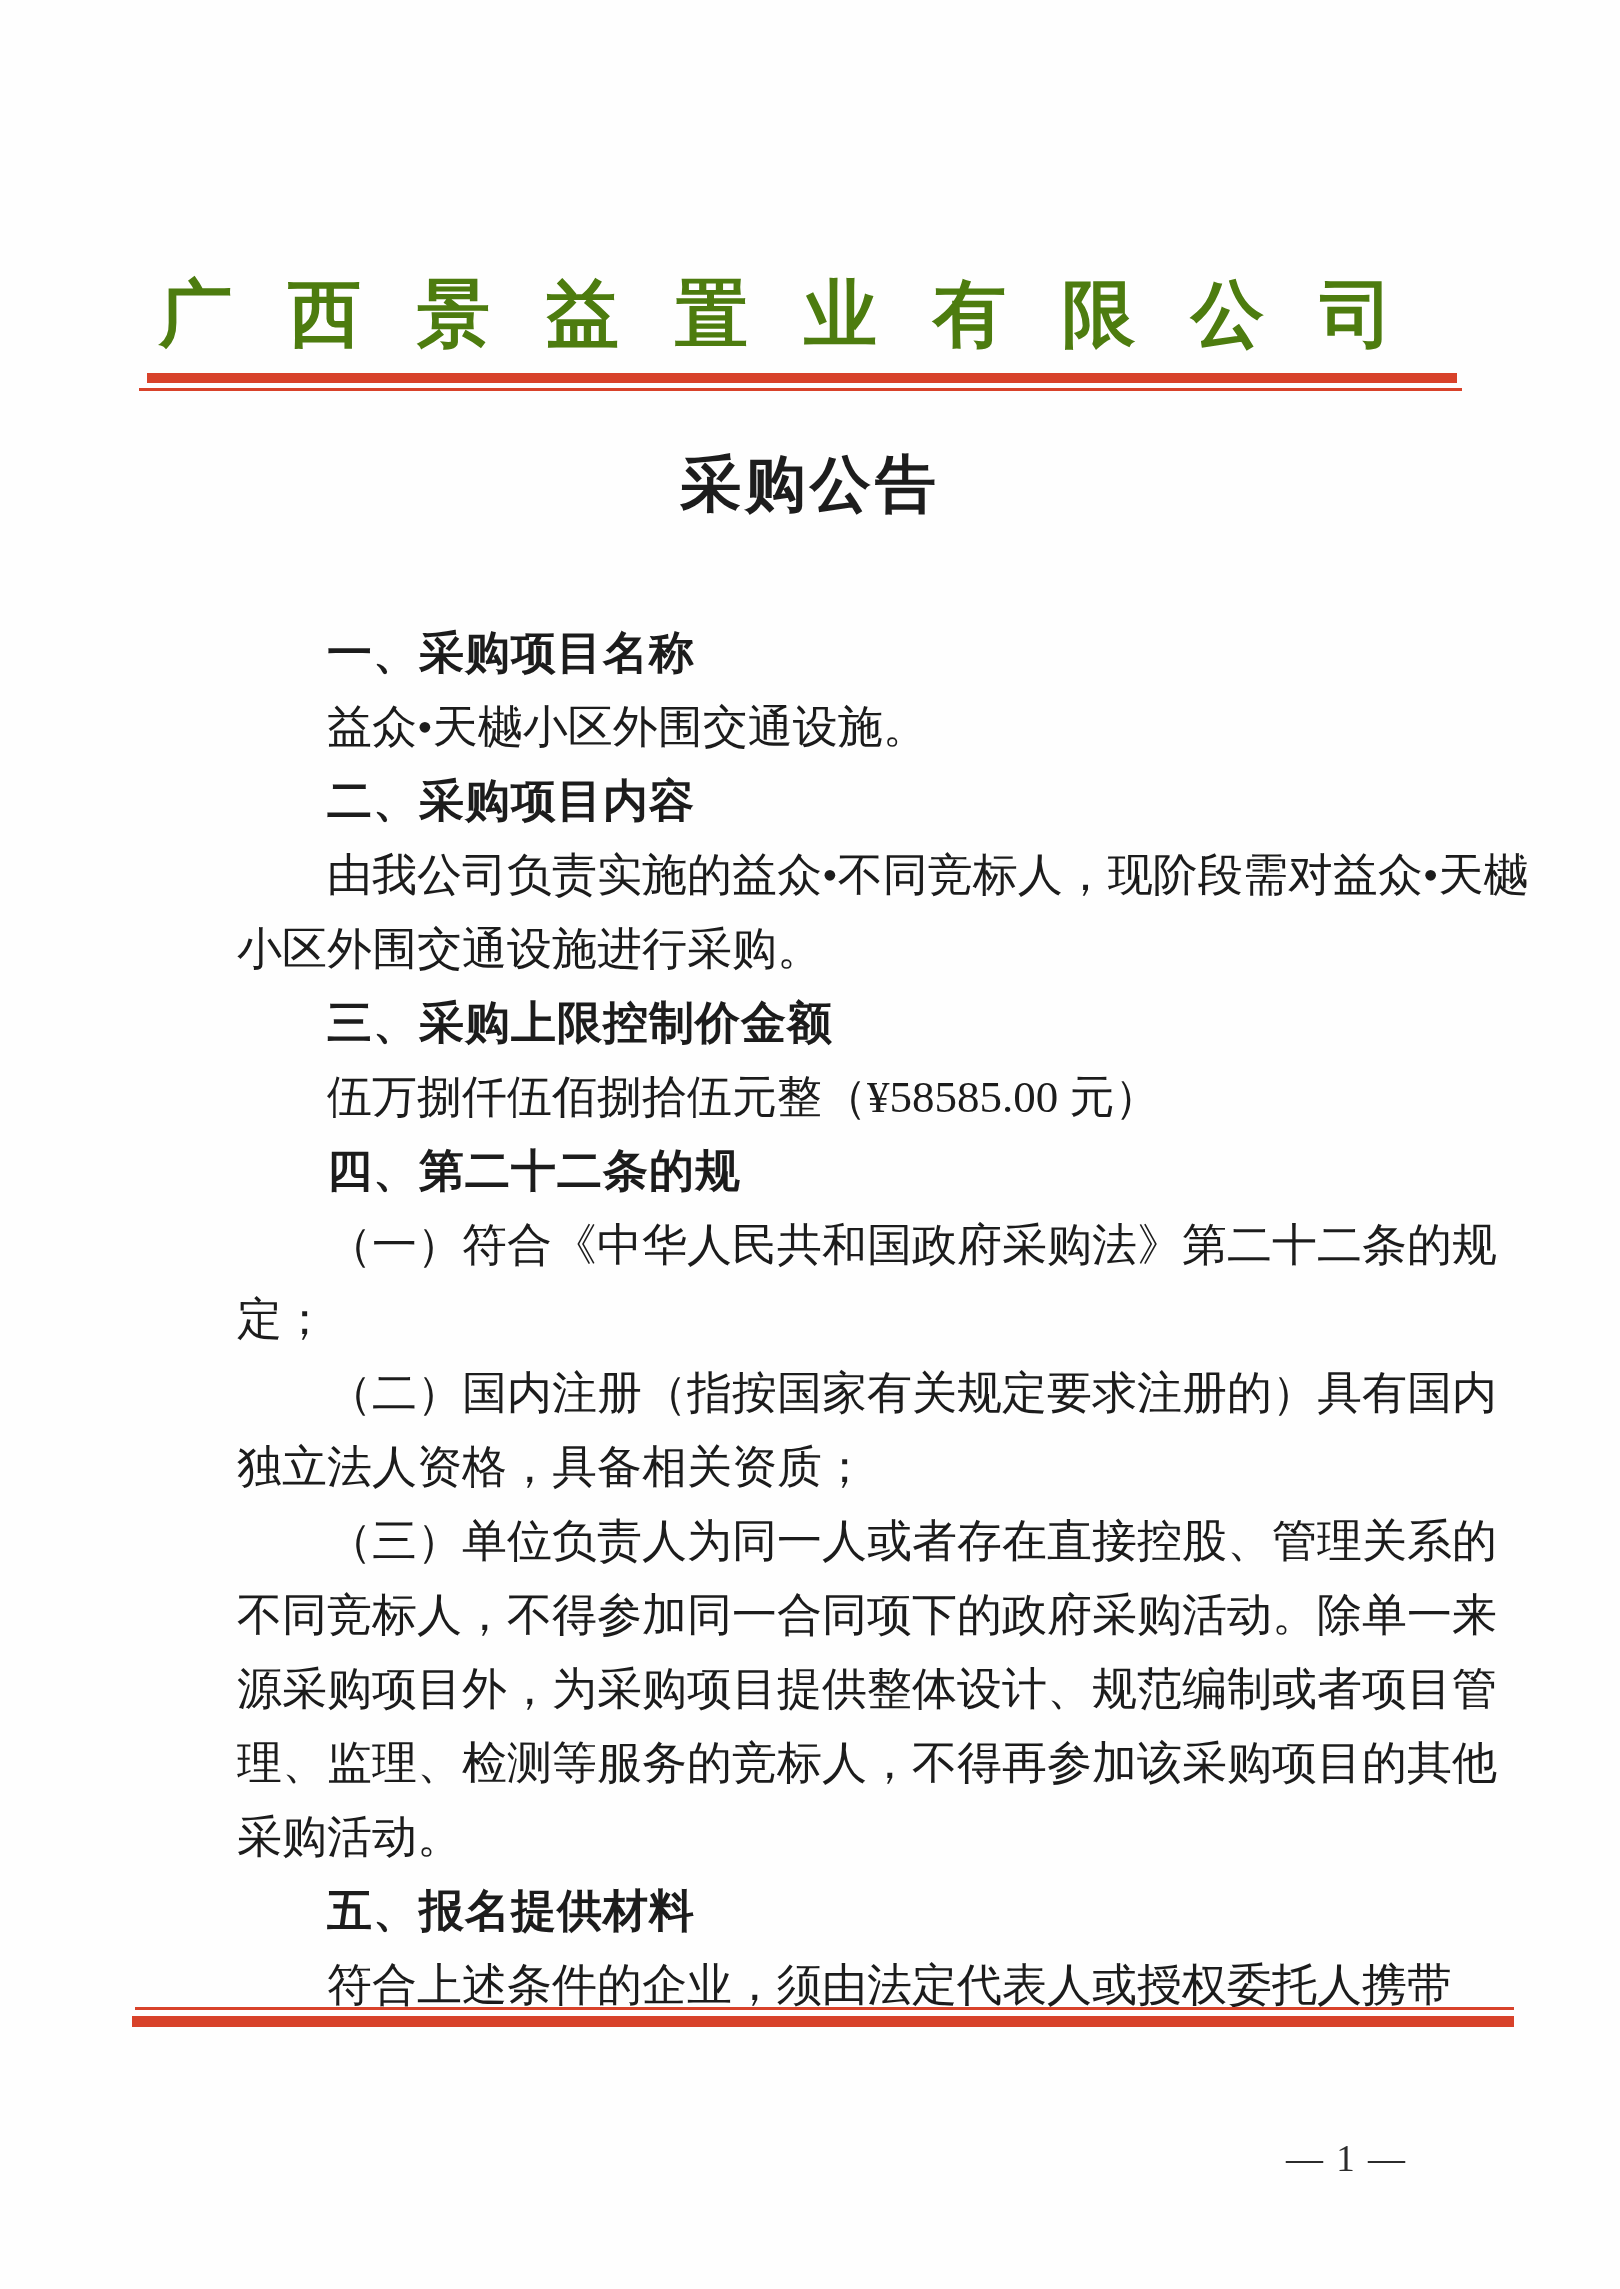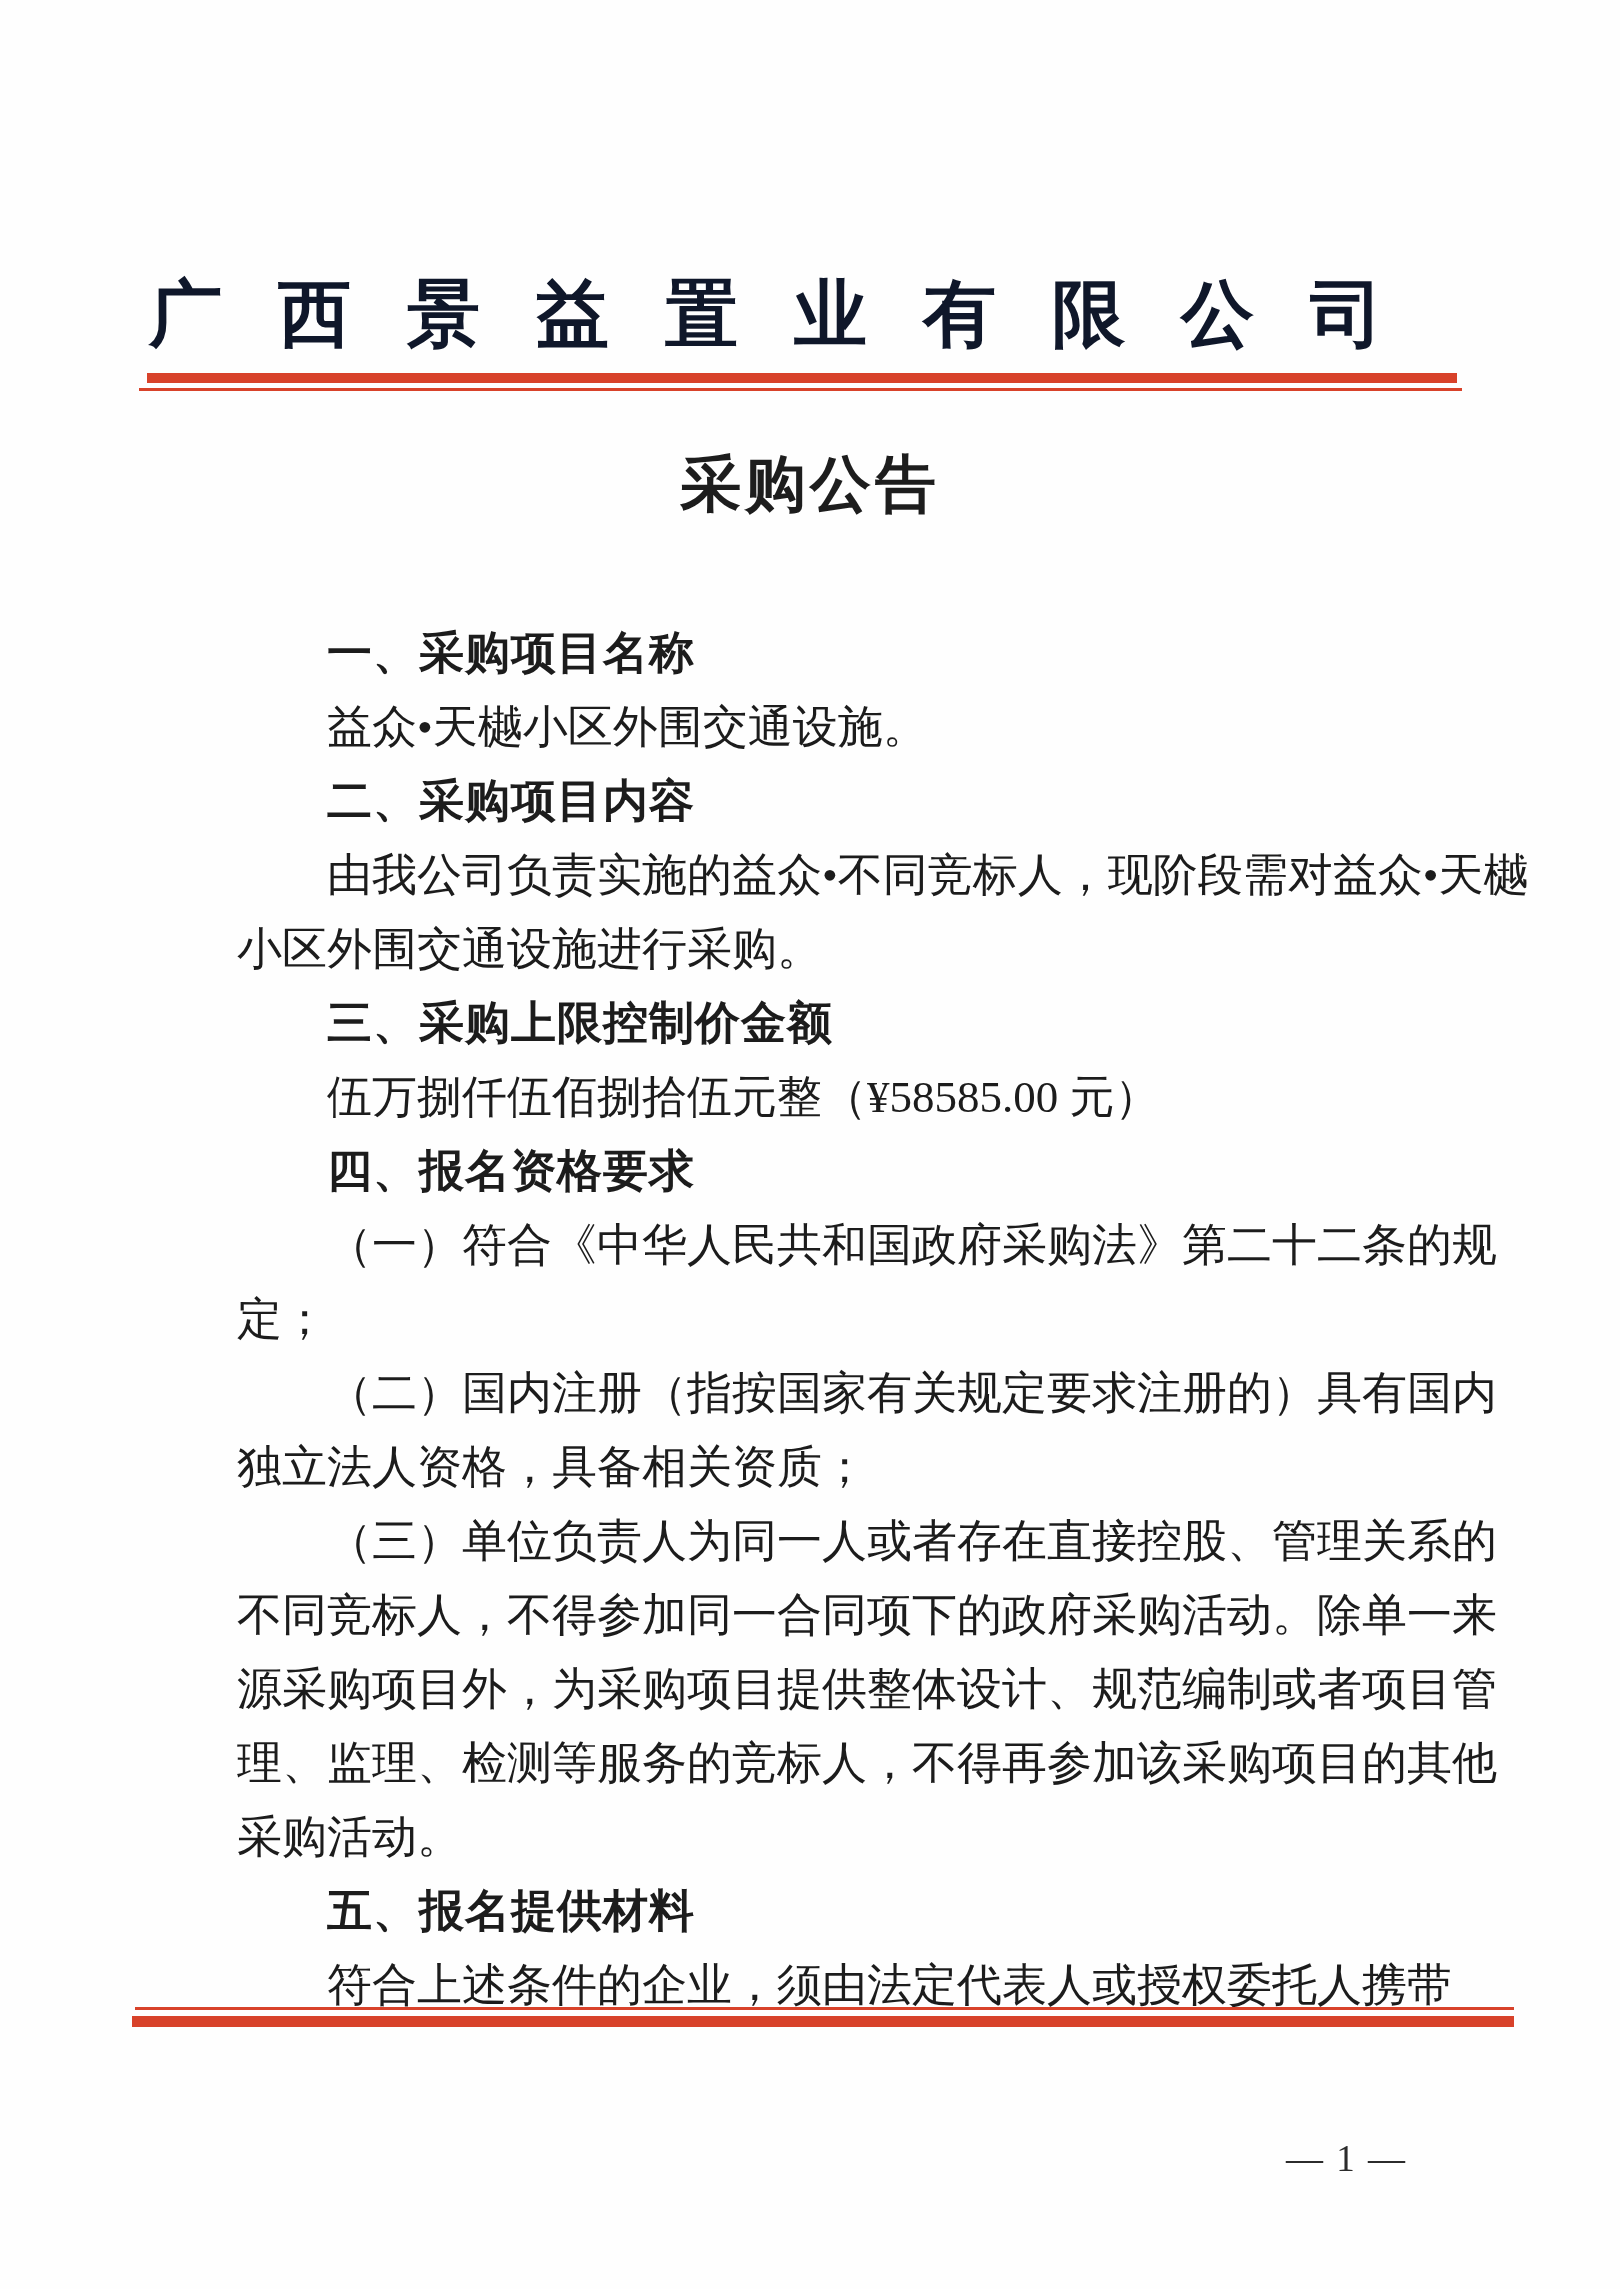--- a/index.html
+++ b/index.html
@@ -66,36 +66,36 @@
     color:#2b2b2b;
     white-space:nowrap;
     letter-spacing:2px;
   }
 </style>
 </head>
 <body>
 
 <div class="page">
 
-  <div class="letterhead" style="color:#0f172a;">广西景益置业有限公司</div>
+  <div class="letterhead" style="color:#4d7c0f;margin-left:10px;">广西景益置业有限公司</div>
 
   <div class="rule-top-thick" style="background:#d8422a;"></div>
   <div class="rule-top-thin" style="background:#d8422a;"></div>
 
   <div class="doc-title">采购公告</div>
 
   <div class="body-block">
     <div class="line h indent">一、采购项目名称</div>
     <div class="line indent">益众•天樾小区外围交通设施。</div>
     <div class="line h indent">二、采购项目内容</div>
     <div class="line indent">由我公司负责实施的益众•不同竞标人，现阶段需对益众•天樾</div>
     <div class="line">小区外围交通设施进行采购。</div>
     <div class="line h indent">三、采购上限控制价金额</div>
     <div class="line indent">伍万捌仟伍佰捌拾伍元整（¥58585.00 元）</div>
-    <div class="line h indent">四、报名资格要求</div>
+    <div class="line h indent">四、第二十二条的规</div>
     <div class="line indent">（一）符合《中华人民共和国政府采购法》第二十二条的规</div>
     <div class="line">定；</div>
     <div class="line indent">（二）国内注册（指按国家有关规定要求注册的）具有国内</div>
     <div class="line">独立法人资格，具备相关资质；</div>
     <div class="line indent">（三）单位负责人为同一人或者存在直接控股、管理关系的</div>
     <div class="line">不同竞标人，不得参加同一合同项下的政府采购活动。除单一来</div>
     <div class="line">源采购项目外，为采购项目提供整体设计、规范编制或者项目管</div>
     <div class="line">理、监理、检测等服务的竞标人，不得再参加该采购项目的其他</div>
     <div class="line">采购活动。</div>
     <div class="line h indent">五、报名提供材料</div>

